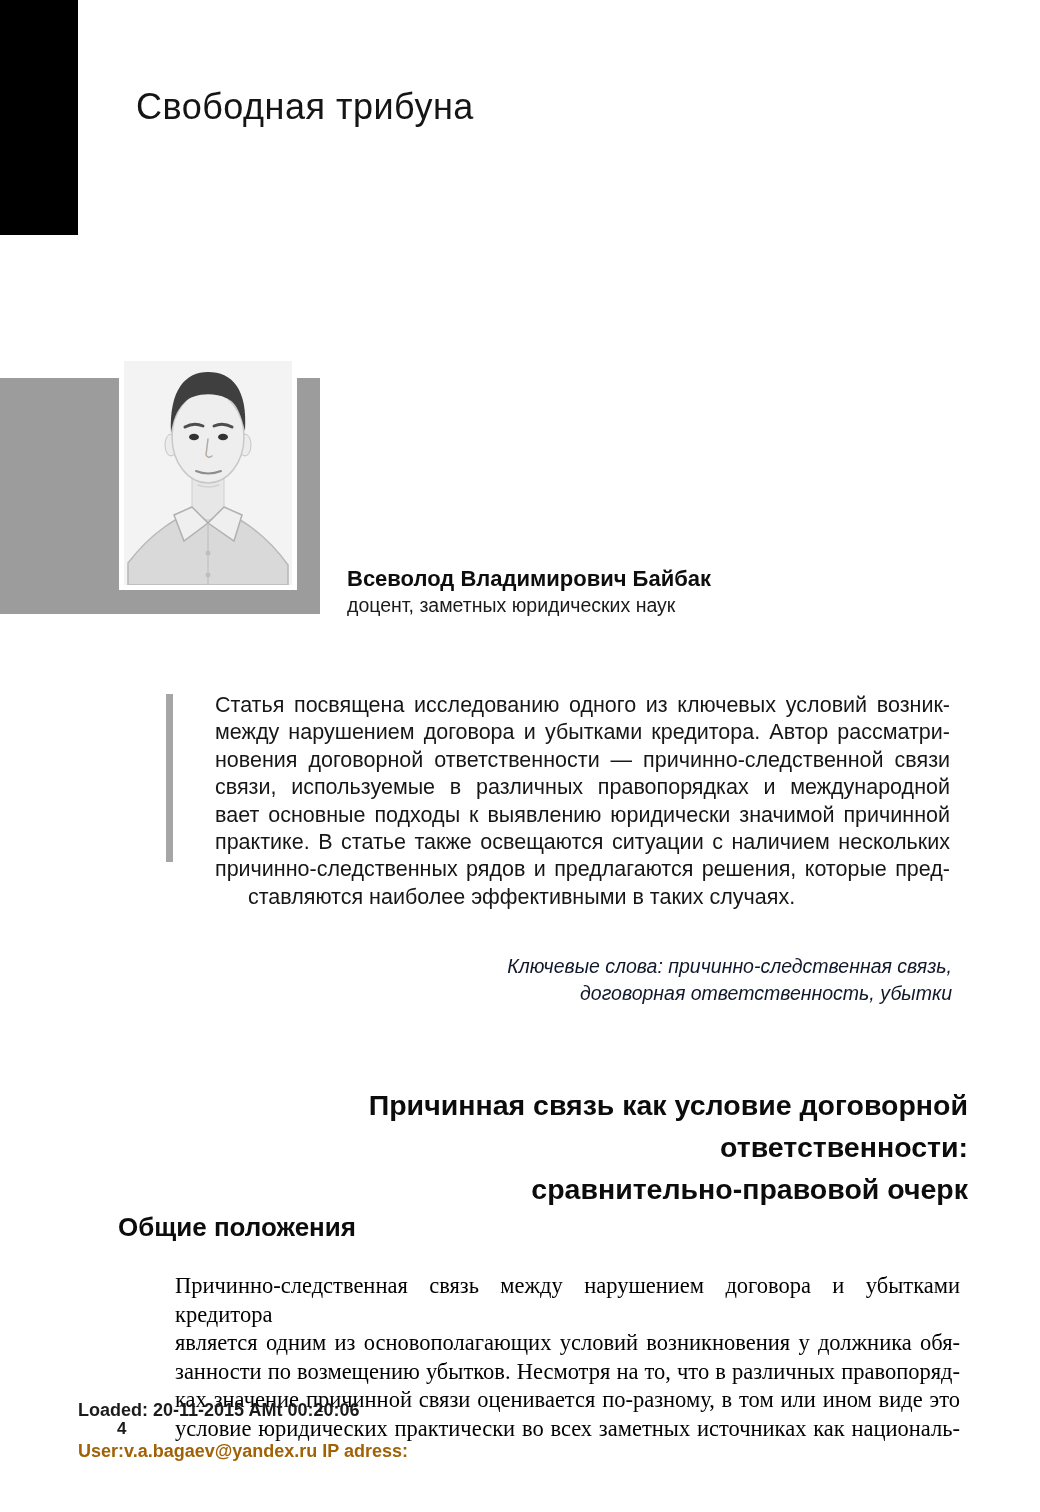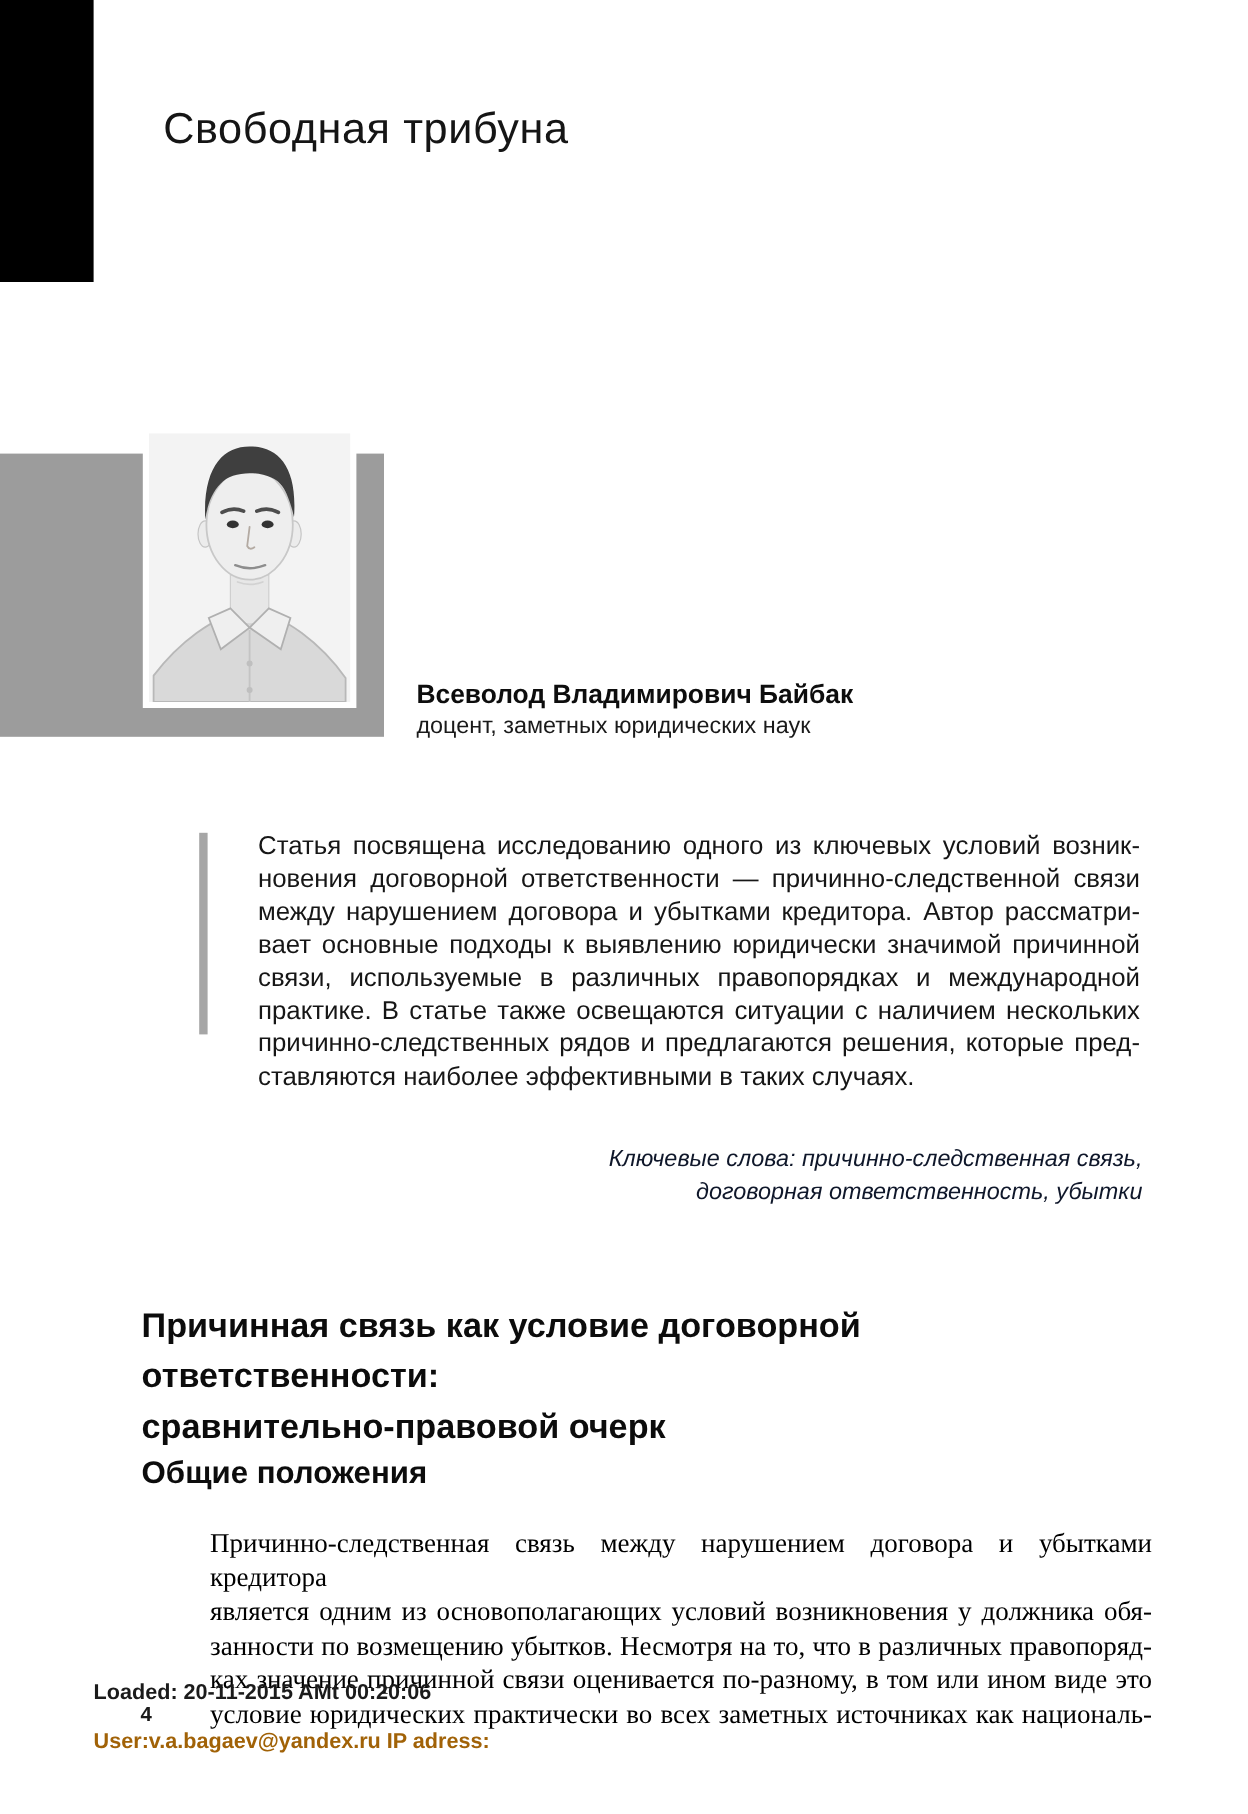--- a/index.html
+++ b/index.html
@@ -56,37 +56,37 @@
   
   .abstract-bar {
     left: 166px; top: 694px; width: 7px; height: 168px;
     background: #a6a6a6;
   }
   .abstract {
     left: 215px; top: 692px; width: 735px;
     font-size: 21.5px; line-height: 27.4px; color: #161616;
   }
   .lines .line { text-align: justify; text-align-last: justify; }
-  .lines.left-last .line.last { text-align-last: left; }
+  .lines.left-last .line.last { text-align-last: left; margin-left: 33px; }
 
   
   .keywords {
     left: 450px; top: 953px; width: 502px;
     font-size: 19.5px; font-style: italic; line-height: 27px;
     color: #0f172a;
   }
   .keywords .kw-line { text-align: right; }
 
   
   .article-title {
     left: 118px; top: 1084px; width: 850px;
     font-size: 28.5px; font-weight: 700; line-height: 42px;
     color: #0c0c0c;
   }
-  .article-title .title-line { text-align: left; }
+  .article-title .title-line { text-align: right; }
 
   .section-heading {
     left: 118px; top: 1212px;
     margin: 0;
     font-size: 26px; font-weight: 700; color: #0c0c0c;
     white-space: nowrap;
   }
 
   
   .body-text {
@@ -154,24 +154,24 @@
     <path d="M74,124 Q84,128 95,124" stroke="#d2d2d2" stroke-width="1.5" fill="none" stroke-linecap="round"></path>
   </svg>
 </div>
 
 <div class="abs author-name">Всеволод Владимирович Байбак</div>
 <div class="abs author-degree">доцент, заметных юридических наук</div>
 
 <div class="abs abstract-bar"></div>
 <div class="abs abstract lines left-last">
     <div class="line">Статья посвящена исследованию одного из ключевых условий возник-</div>
+    <div class="line">между нарушением договора и убытками кредитора. Автор рассматри-</div>
     <div class="line">новения договорной ответственности — причинно-следственной связи</div>
-    <div class="line">между нарушением договора и убытками кредитора. Автор рассматри-</div>
+    <div class="line">связи, используемые в различных правопорядках и международной</div>
     <div class="line">вает основные подходы к выявлению юридически значимой причинной</div>
-    <div class="line">связи, используемые в различных правопорядках и международной</div>
     <div class="line">практике. В статье также освещаются ситуации с наличием нескольких</div>
     <div class="line">причинно-следственных рядов и предлагаются решения, которые пред-</div>
     <div class="line last">ставляются наиболее эффективными в таких случаях.</div>
   </div>
 
 <div class="abs keywords">
     <div class="kw-line">Ключевые слова: причинно-следственная связь,</div>
     <div class="kw-line last">договорная ответственность, убытки</div>
   </div>
 

